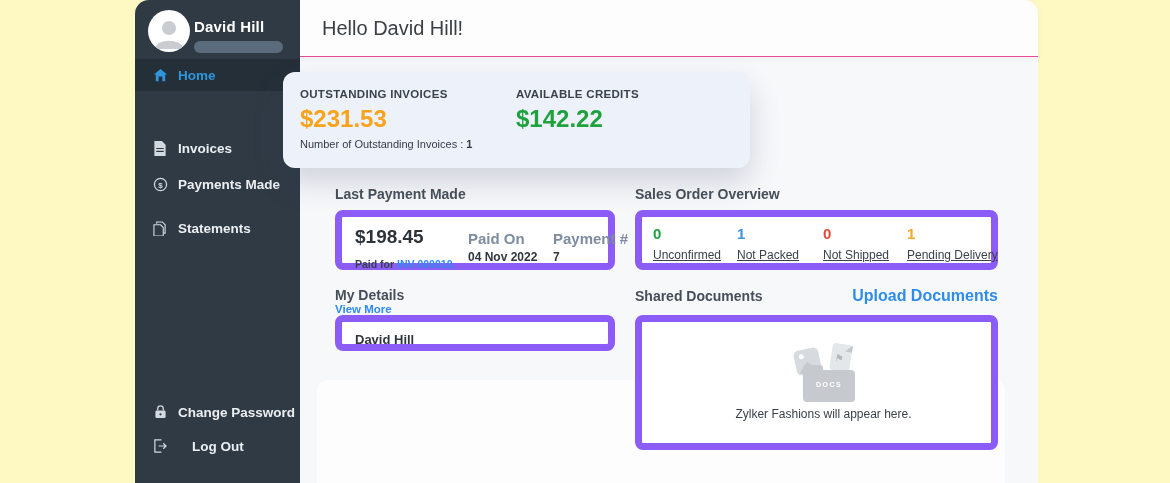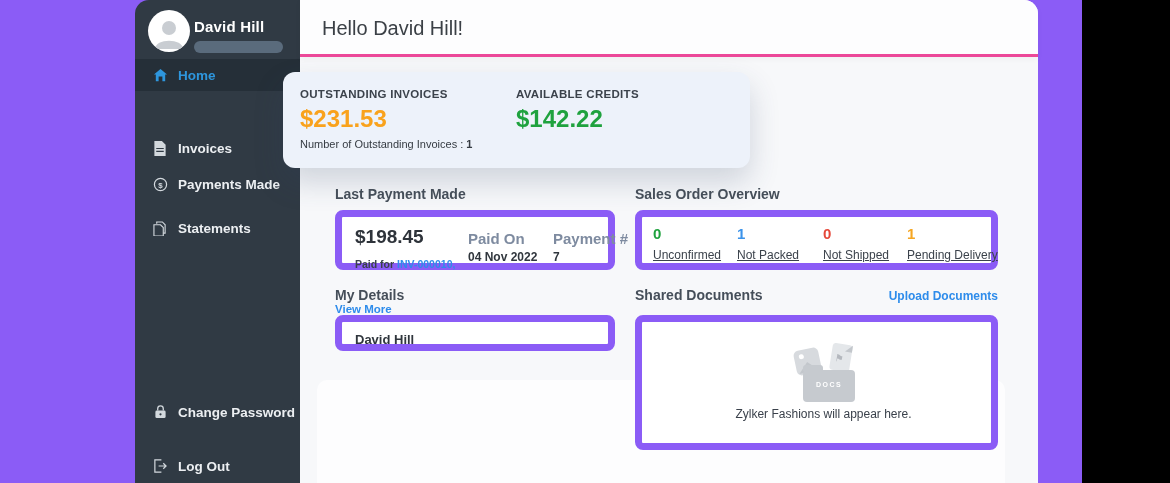--- a/index.html
+++ b/index.html
@@ -1,46 +1,46 @@
 <!DOCTYPE html>
 <html><head>
 <meta charset="utf-8">
 <style>
   * { margin:0; padding:0; box-sizing:border-box; }
   html,body { width:1170px; height:483px; background:#000; overflow:hidden;
               font-family:"Liberation Sans","DejaVu Sans",sans-serif; }
-  .stage { position:relative; width:1082px; height:483px; background:#8b5cf6; }
+  .stage { position:relative; width:1170px; height:483px; background:#fef9c3; }
 
   
   .sidebar { position:absolute; left:135px; top:0; width:165px; height:483px;
              background:#303a44; border-top-left-radius:14px; }
   .avatar { position:absolute; left:13px; top:10px; width:42px; height:42px;
             border-radius:50%; background:#fff; overflow:hidden; }
   .avatar svg { position:absolute; left:5px; top:7px; }
   .user-name { position:absolute; left:59px; top:18px; color:#fff; font-size:15px;
                font-weight:700; letter-spacing:.2px; }
   .user-pill { position:absolute; left:59px; top:41px; width:89px; height:12px;
                border-radius:6px; background:#5a6b7c; }
   .nav-item { position:absolute; left:0; width:165px; height:32px; display:flex;
               align-items:center; color:#eceff2; font-size:13.5px; font-weight:600;
               cursor:pointer; }
   .nav-item .ic { width:16px; height:16px; margin-left:17px; margin-right:10px;
                   color:#d3d9de; display:flex; align-items:center; justify-content:center; }
   .nav-item.active { background:#252f38; color:#2e96dd; }
   .nav-item.active .ic { color:#2e96dd; }
   .nav-home{top:59px;} .nav-sales{top:96px;} .nav-invoices{top:132px;}
   .nav-payments{top:168px;} .nav-statements{top:212px;}
-  .nav-password{top:396px;} .nav-logout{top:450px;}
+  .nav-password{top:396px;} .nav-logout{top:430px;gap:14px;}
 
   
   .main { position:absolute; left:300px; top:0; width:738px; height:483px;
           background:#f7f8fa; border-top-right-radius:14px; }
   .header { position:absolute; left:0; top:0; width:738px; height:57px;
             background:#fdfdfe; border-top-right-radius:14px;
-            border-bottom:3px solid #ec4899; box-shadow:0 2px 6px rgba(0,0,0,.04); }
+            border-bottom:1px solid #ec4899; box-shadow:0 2px 6px rgba(0,0,0,.04); }
   .greeting { position:absolute; left:22px; top:0; line-height:57px; font-size:20px;
               color:#3b4046; }
   .lower-panel { position:absolute; left:17px; top:380px; width:688px; height:103px;
                  background:#fdfdfe; border-radius:10px 10px 0 0; }
 
   
   .summary-card { position:absolute; left:-17px; top:72px; width:467px; height:96px;
                   background:#edf2fa; border-radius:12px;
                   box-shadow:0 14px 30px rgba(45,65,100,.20); }
   .sum-col1 { position:absolute; left:17px; top:0; }
@@ -89,21 +89,21 @@
             justify-content:space-between; align-items:baseline;flex-direction:column; }
   .md-row .sec-title { position:static; }
   .view-more { font-size:11.5px; font-weight:600; }
   .details-card { left:35px; top:315px; width:280px; height:36px; }
   .details-name { position:absolute; left:13px; top:0; line-height:36px; font-size:13px;
                   font-weight:600; color:#30363d; }
 
   .sd-row { position:absolute; left:335px; top:287px; width:363px; display:flex;
             justify-content:space-between; align-items:baseline; }
   .sd-row .sec-title { position:static; }
-  .upload-link { font-size:12px; font-weight:700; }
+  .upload-link { font-size:16px; font-weight:700; }
   .docs-card { left:335px; top:315px; width:363px; height:135px; }
 
   
   .illus { position:absolute; left:153px; top:20px; width:58px; height:60px; }
   .illus-photo { position:absolute; left:0; top:7px; width:25px; height:25px;
                  background:#d7dade; border-radius:5px; transform:rotate(-12deg); }
   .illus-photo .dot { position:absolute; left:5px; top:4px; width:5px; height:5px;
                       background:#fff; border-radius:50%; }
   .illus-photo .mtn { position:absolute; left:2px; bottom:2px; width:0; height:0;
                       border-left:10px solid transparent; border-right:10px solid transparent;

